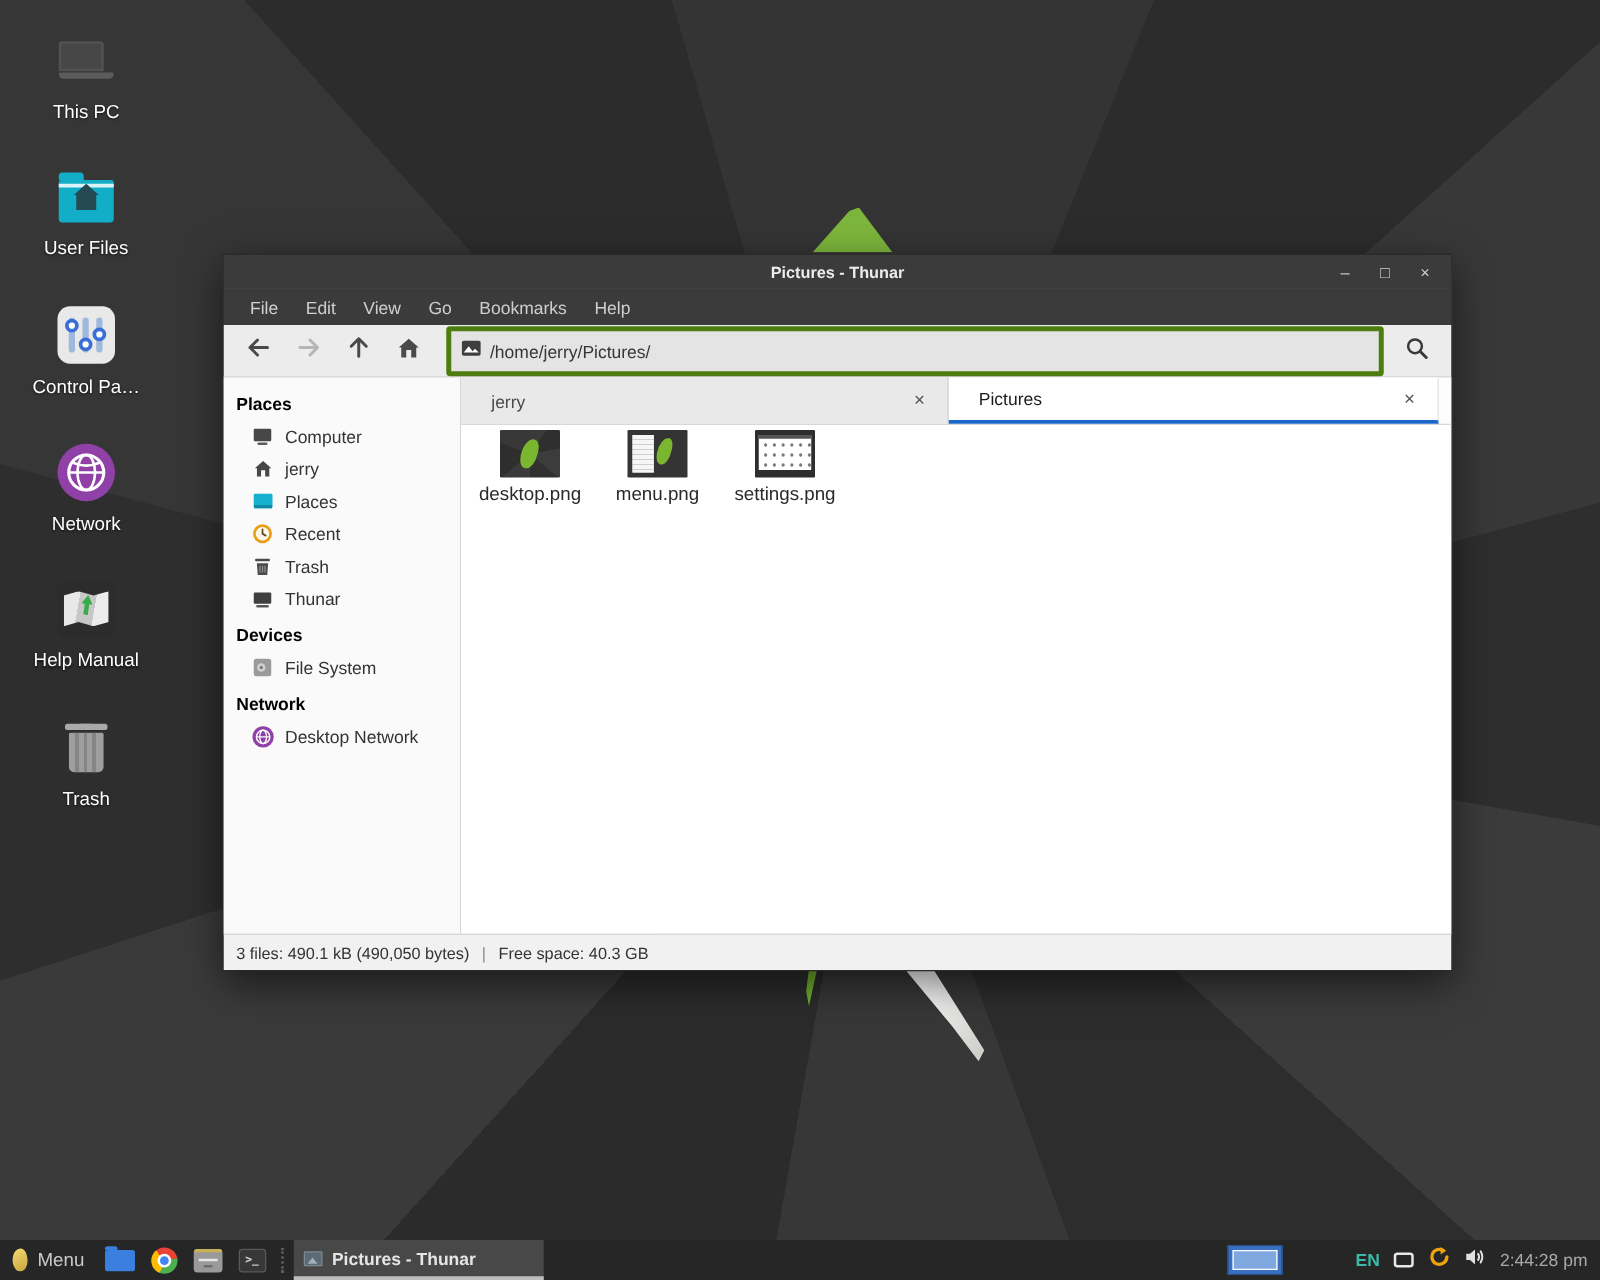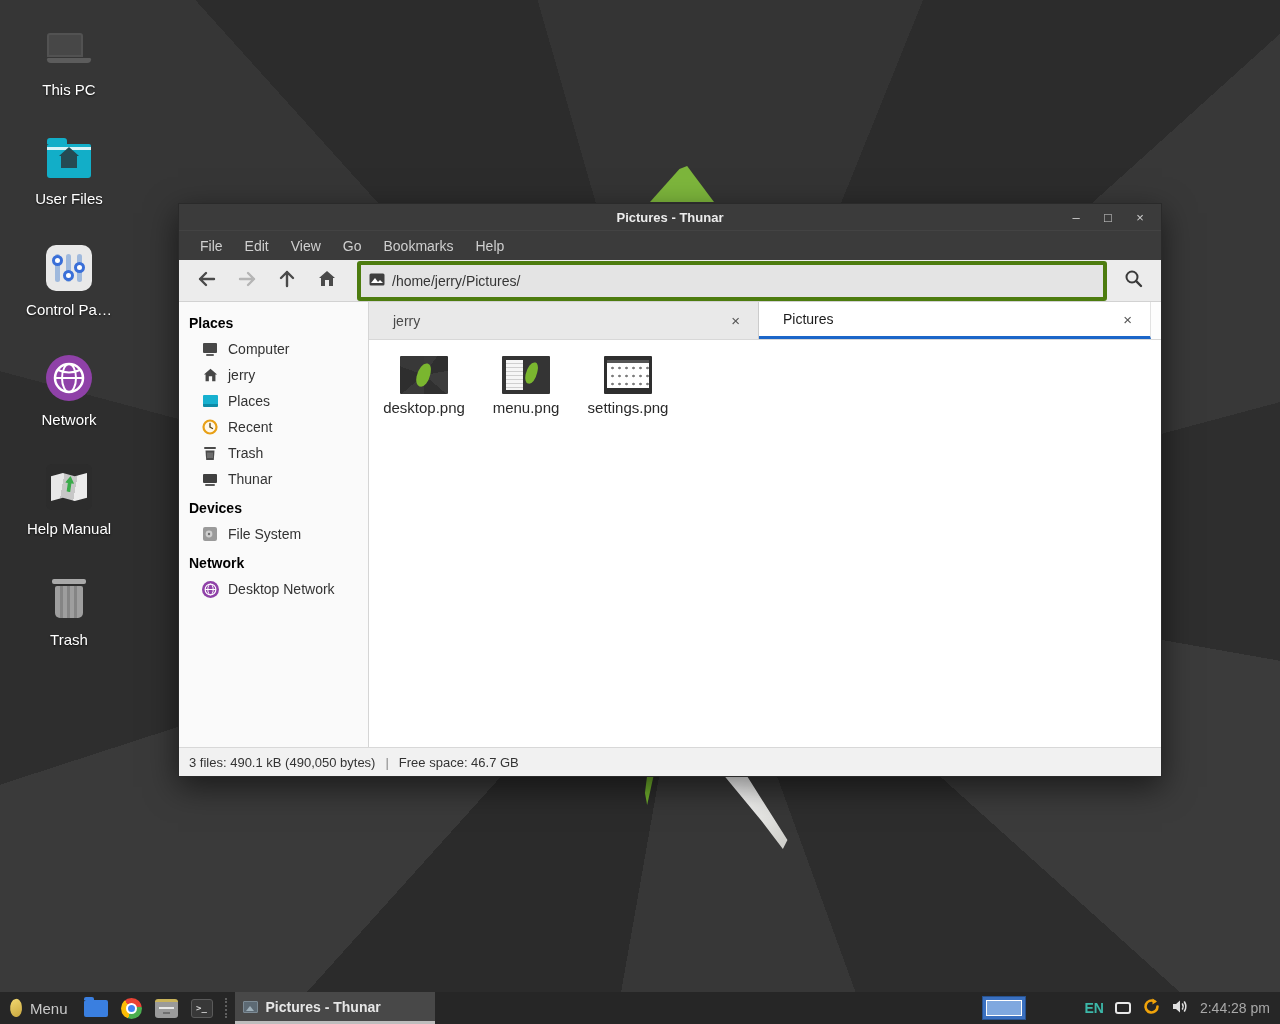--- a/index.html
+++ b/index.html
@@ -83,21 +83,21 @@
   .side-icon { width:18px; height:18px; display:flex; align-items:center; justify-content:center; flex:0 0 auto; }
 
   .content { flex:1; display:flex; flex-direction:column; min-width:0; }
   .tabbar { height:38px; display:flex; background:#fdfdfd; border-bottom:1px solid #d8d8d8; flex:0 0 auto; }
   .tab { display:flex; align-items:center; padding:0 14px 0 24px; font-size:14px; position:relative; }
   .tab-inactive { width:390px; background:#e9e9e9; color:#4a4a4a; border-right:1px solid #cccccc; }
   .tab-active { width:392px; background:#ffffff; color:#1b1b1b; border-bottom:3px solid #1b66c9; border-right:1px solid #e2e2e2; }
   .tab-label { flex:1; }
   .tab-close { color:#555555; font-size:15px; padding:0 4px; }
 
-  .fileview { flex:1; background:#ffffff; padding:16px 4px; display:flex; align-items:flex-start; }
+  .fileview { flex:1; background:#ffffff; padding:4px 4px; display:flex; align-items:flex-start; }
   .file-item { width:102px; display:flex; flex-direction:column; align-items:center; cursor:default; }
   .file-name { margin-top:5px; font-size:15px; color:#2a2a2a; }
   .thumb { width:48px; height:38px; position:relative; overflow:hidden; border-radius:1px; }
   .thumb-desktop { background: conic-gradient(from 0deg at 50% 50%, #3a3a3a 0 35deg, #2f2f2f 35deg 80deg, #3c3c3c 80deg 130deg, #303030 130deg 180deg, #3a3a3a 180deg 230deg, #2e2e2e 230deg 290deg, #383838 290deg 360deg); }
   .thumb-leaf { position:absolute; width:13px; height:24px; background:#7ab62f; border-radius:65% 35% 60% 40%; transform:rotate(12deg); }
   .thumb-desktop .thumb-leaf { left:17px; top:7px; }
   .thumb-menu { background:#343434; }
   .thumb-menu .panel { position:absolute; left:4px; top:4px; width:17px; height:30px; background:#f6f6f6;
     background-image:repeating-linear-gradient(#f6f6f6 0 3px, #cfcfcf 3px 4px); }
   .thumb-menu .thumb-leaf { left:24px; top:6px; width:11px; height:22px; }
@@ -384,21 +384,21 @@
               </div>
             <div class="file-name">settings.png</div>
           </div>
         </div>
       </div>
     </div>
 
     <div class="statusbar">
       <span>3 files: 490.1 kB (490,050 bytes)</span>
       <span style="color:#888;">|</span>
-      <span>Free space: 46.7 GB</span>
+      <span>Free space: 40.3 GB</span>
     </div>
   </div>
 
   <div class="taskbar">
     <div class="menu-button">
       <span class="mint-blob"></span>
       <span class="menu-label">Menu</span>
     </div>
     <div class="launchers">
       <span class="lch-folder"></span>

